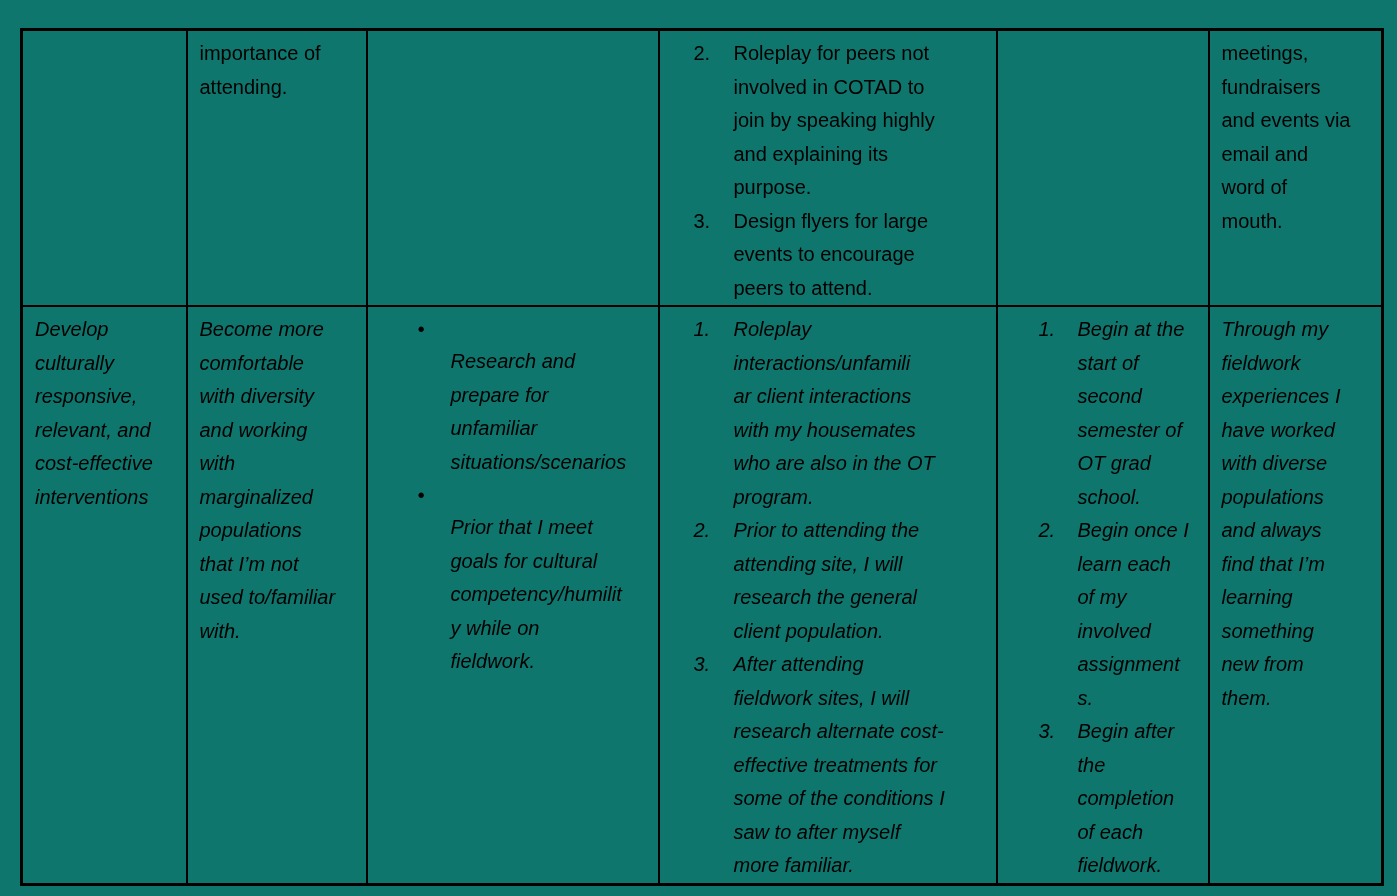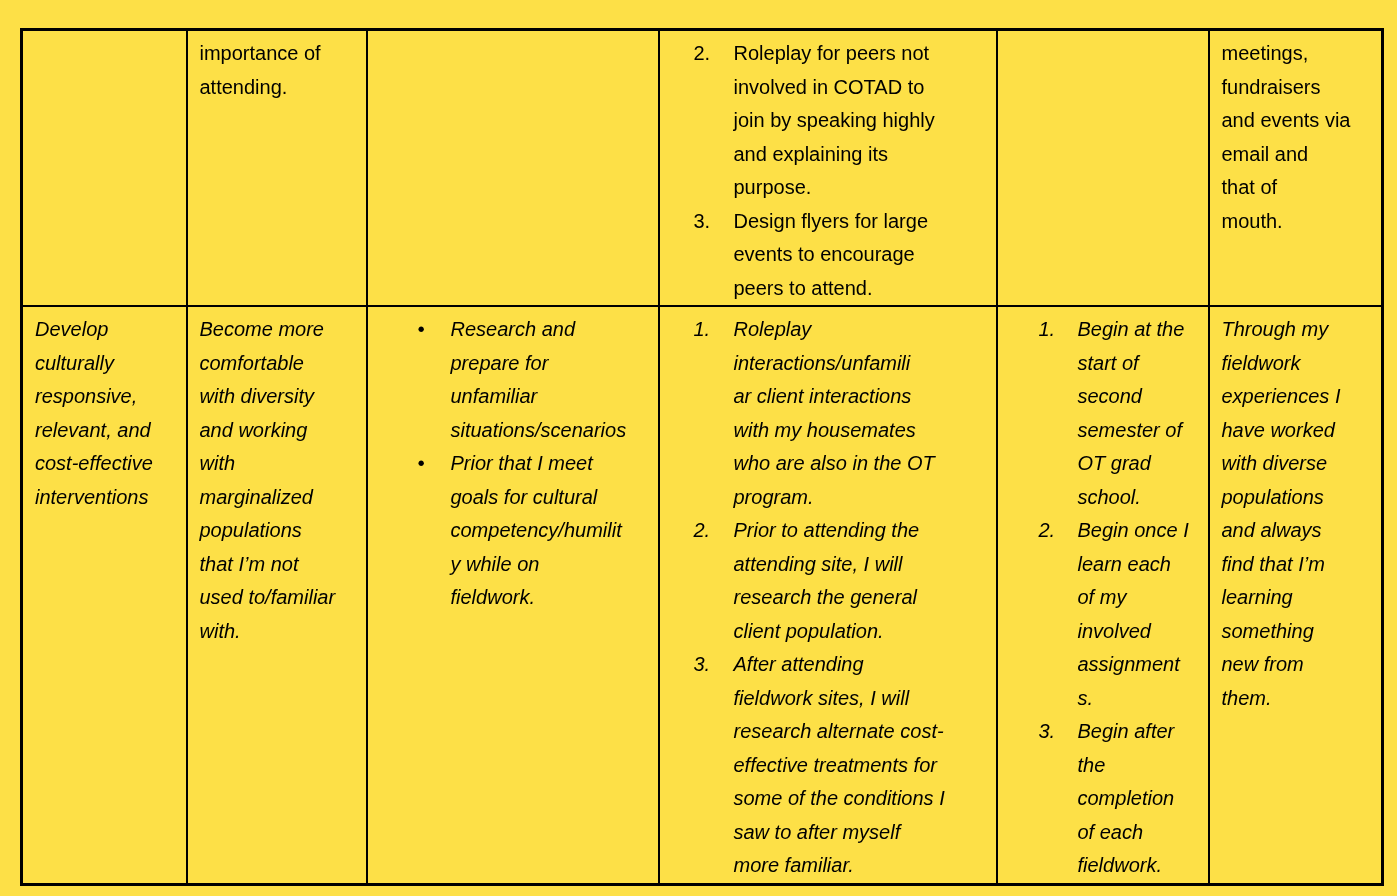--- a/index.html
+++ b/index.html
@@ -9,21 +9,21 @@
     width: 1397px;
     height: 896px;
     overflow: hidden;
     font-family: "Liberation Sans", "DejaVu Sans", sans-serif;
     color: #000000;
   }
   .page {
     position: relative;
     width: 1397px;
     height: 896px;
-    background: #fde047;
+    background: #0f766e;
   }
   table.plan {
     position: absolute;
     left: 20px;
     top: 28px;
     border-collapse: collapse;
     table-layout: fixed;
     width: 1361px;
     border: 3px solid #000000;
   }
@@ -56,21 +56,21 @@
   }
   .li .txt {
     flex: 1 1 auto;
     white-space: pre-line;
     min-width: 0;
   }
   
   .list-c3 .marker { margin-left: 38px; width: 33px; }
   .list-c4 .marker { margin-left: 22px; width: 40px; }
   .list-c5 .marker { margin-left: 29px; width: 39px; }
-  .list-c3 .li .txt { padding-right: 2px; }
+  .list-c3 .li .txt { padding-right: 2px; margin-top: 32px; }
 
   .bullet-glyph { font-size: 20px; }
 </style>
 </head>
 <body>
 
 <div class="page">
   <table class="plan">
     <colgroup>
       <col style="width:165px">
@@ -111,21 +111,21 @@
           </div>
         </td>
         <td>
           <div class="para"></div>
         </td>
         <td>
           <div class="para">meetings,
 fundraisers
 and events via
 email and
-that of
+word of
 mouth.</div>
         </td>
       </tr>
 
       <tr class="row-2">
         <td>
           <div class="para">Develop
 culturally
 responsive,
 relevant, and

